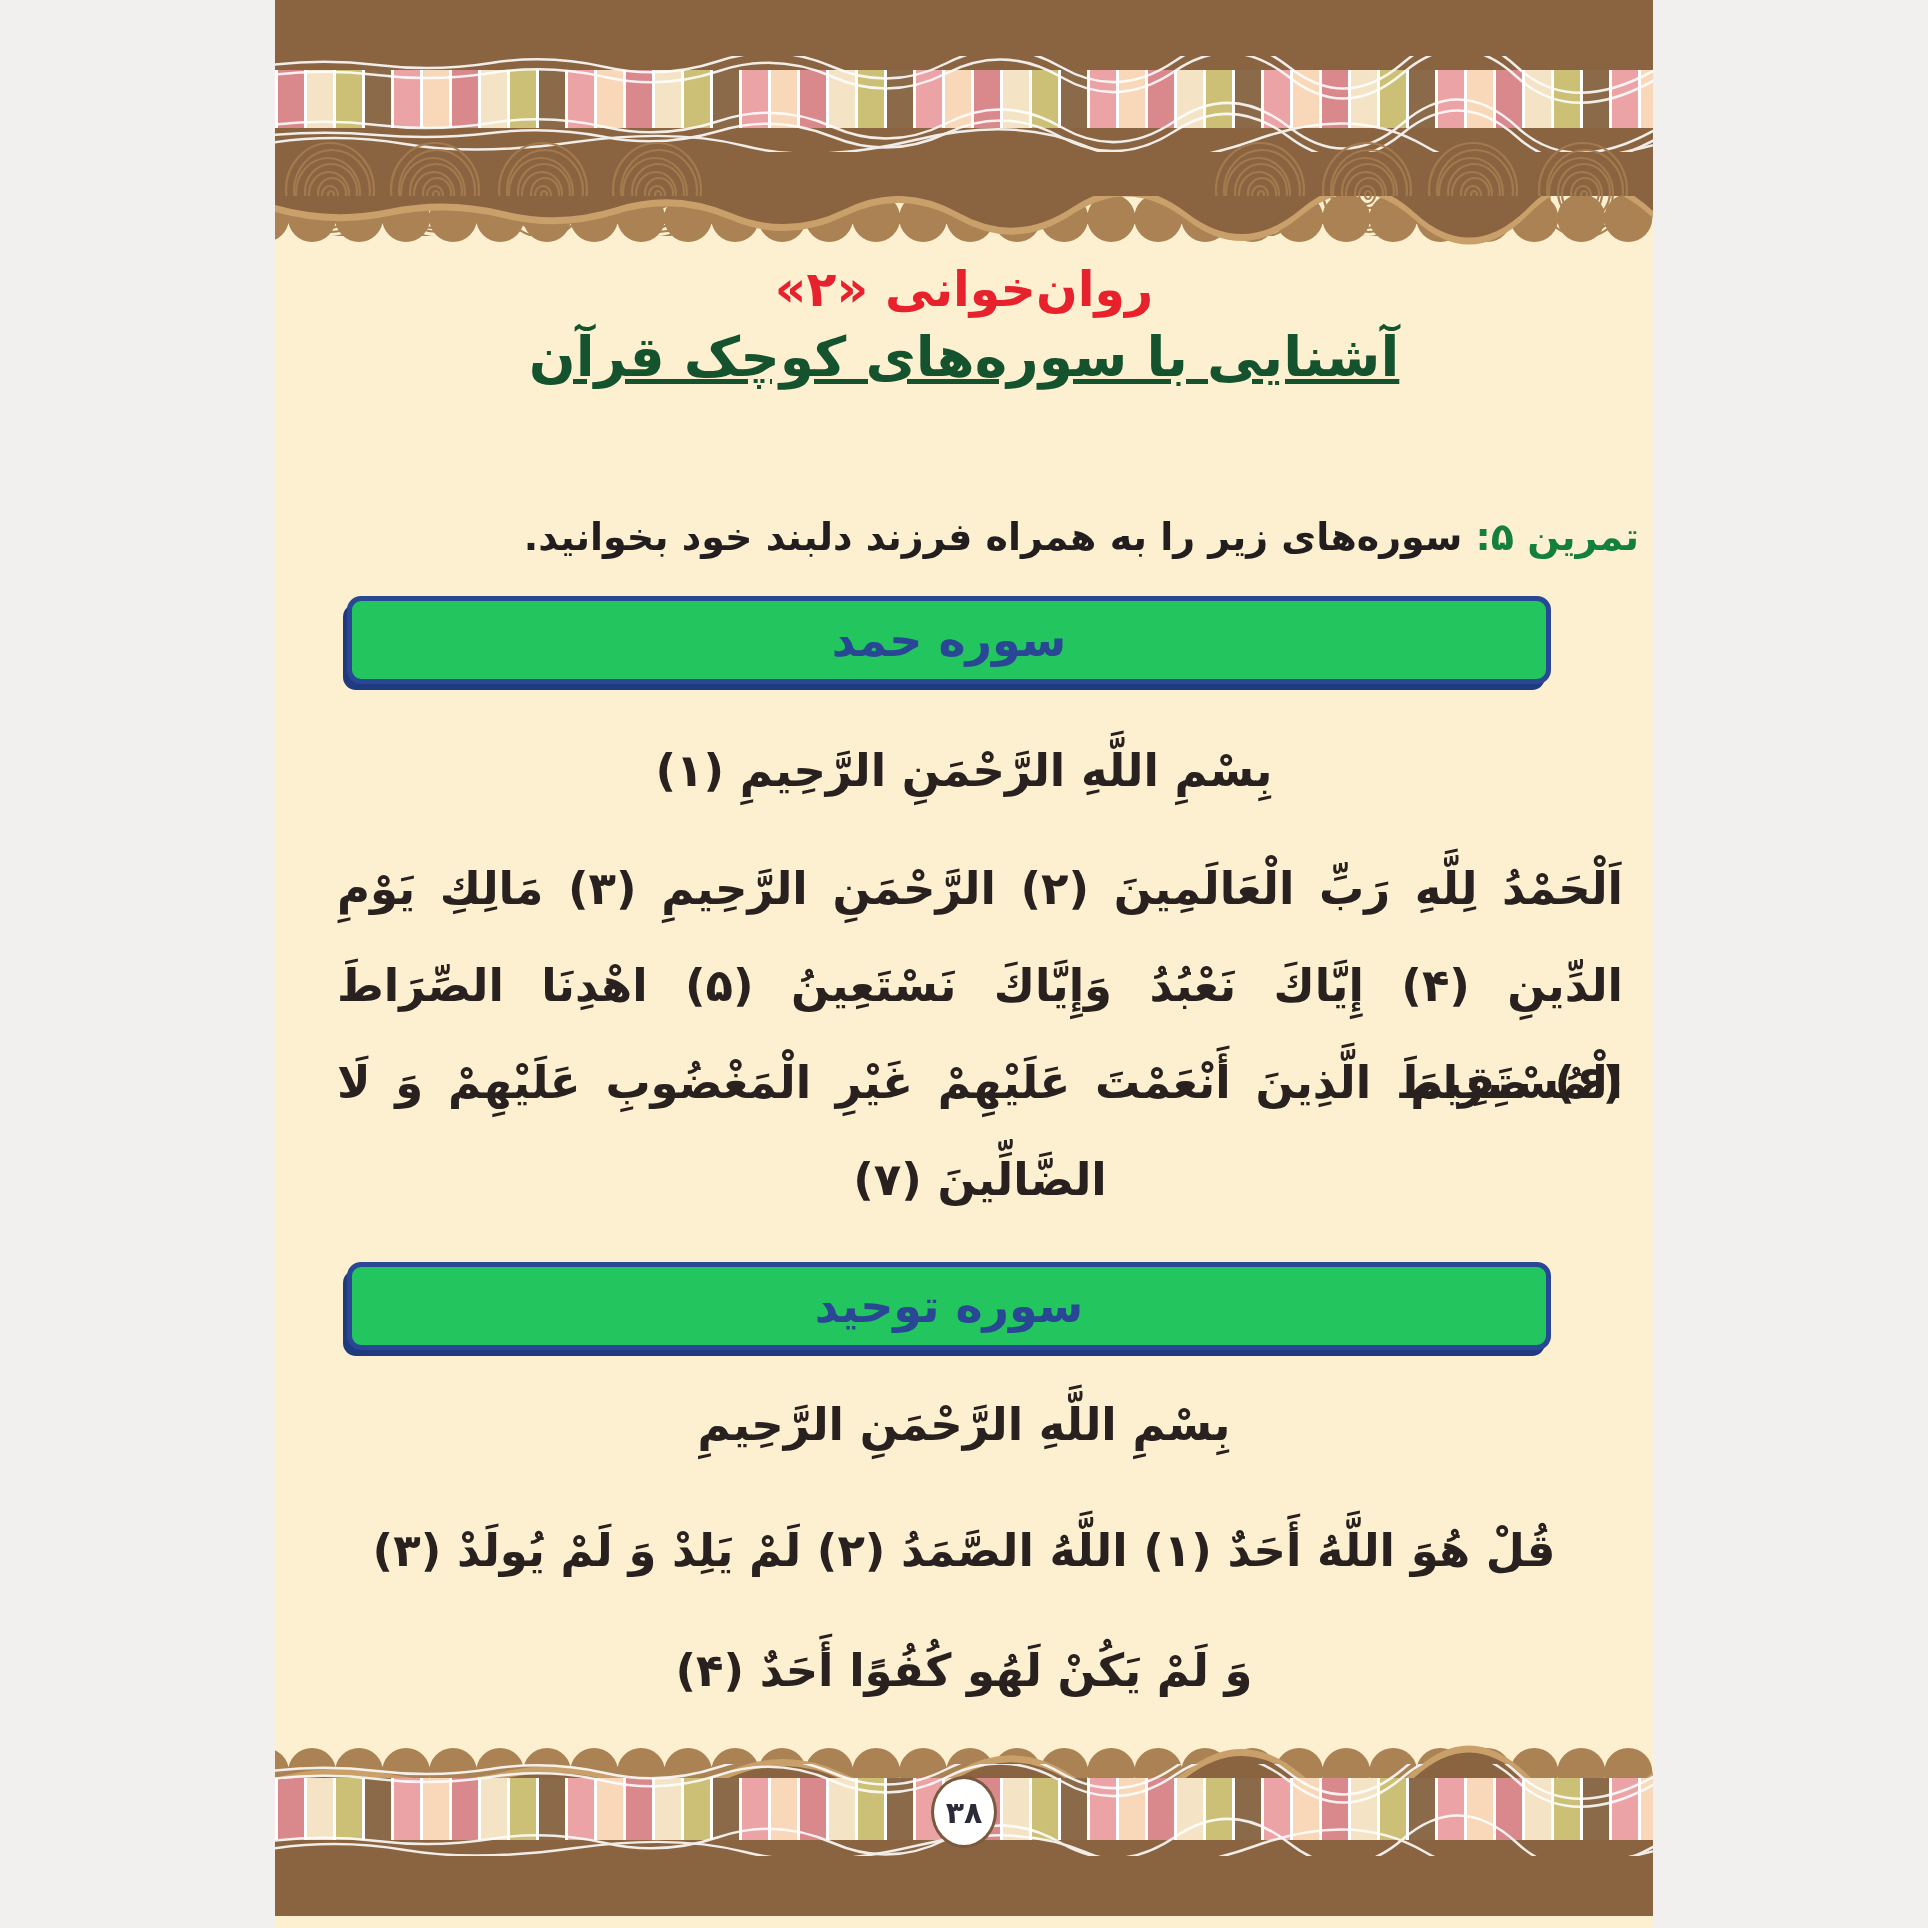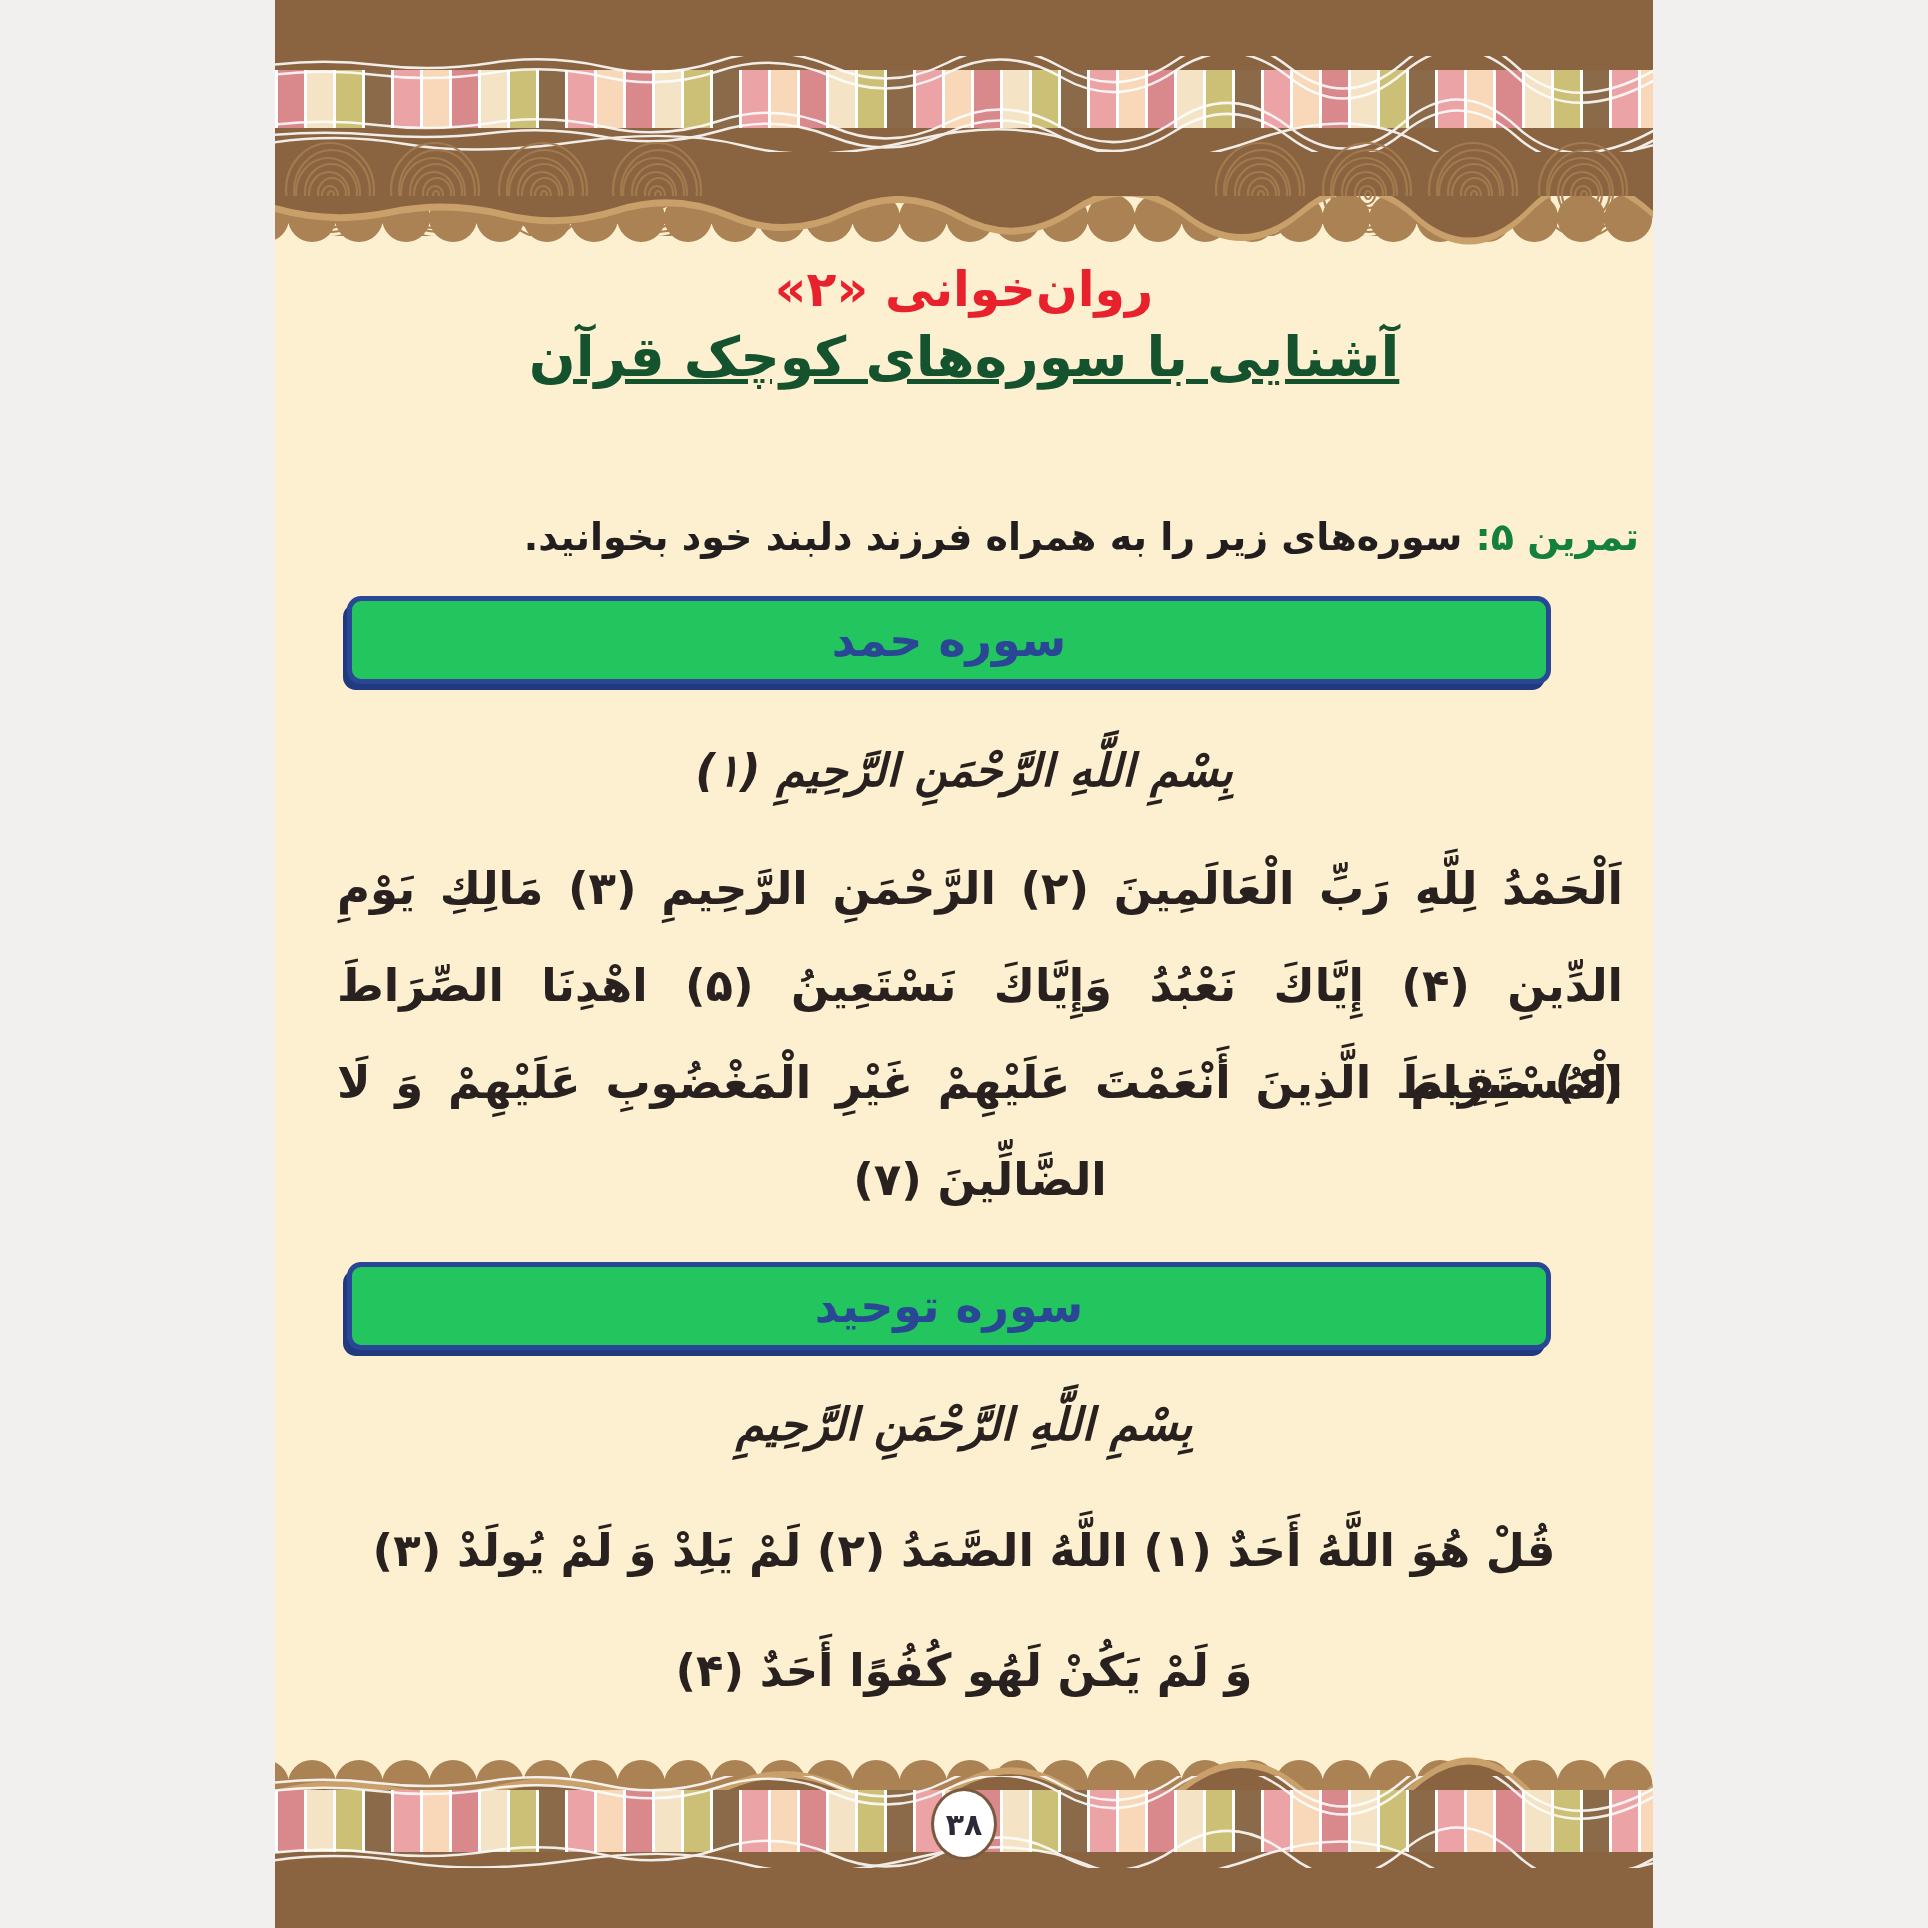--- a/index.html
+++ b/index.html
@@ -21,21 +21,21 @@
         #ffffff 87px 90px, #8a6a48 90px 116px,
         #ffffff 116px 119px, #eca3a6 119px 145px,
         #ffffff 145px 148px, #f8d8b9 148px 174px);
   }
   .stripe-band.top{top:70px;height:58px;}
   .stripe-band.bottom{top:50px;height:62px;}
   svg.overlay{position:absolute;left:0;width:100%;}
   .wavy-top{top:56px;height:96px;}
   .spirals-svg{top:140px;height:96px;}
   .edge-top{top:196px;height:64px;}
-  .deco-bottom{position:absolute;bottom:0;left:0;width:100%;height:188px;}
+  .deco-bottom{position:absolute;bottom:12px;left:0;width:100%;height:188px;}
   .edge-bottom{top:2px;height:64px;}
   .brown-bottom{position:absolute;top:58px;bottom:0;left:0;width:100%;background:#8a6340;}
   .wavy-bottom{top:36px;height:92px;}
   .badge{
     position:absolute;top:48px;left:calc(50% - 33px);width:60px;height:66px;
     background:#ffffff;border:3px solid #7a5a3e;border-radius:50%;
     display:flex;align-items:center;justify-content:center;z-index:5;
   }
   .badge span{font-size:30px;font-weight:bold;color:#2b2b38;}
   
@@ -48,21 +48,21 @@
   .exercise .label{color:#15803d;}
   .surah-box{
     position:absolute;left:72px;width:1194px;height:78px;
     background:#22c55e;border:5px solid #2a4795;border-radius:14px;
     box-shadow:-5px 7px 0 -1px #203a80;
     text-align:center;line-height:78px;font-size:46px;font-weight:bold;color:#2a4795;
   }
   .box-hamd{top:596px;}
   .box-tawhid{top:1262px;}
   .quran{color:#29211f;font-weight:bold;position:absolute;left:30px;right:30px;}
-  .bismillah{height:70px;line-height:70px;text-align:center;font-size:45px;font-style:italic;}
+  .bismillah{height:70px;line-height:70px;text-align:center;font-size:45px;}
   .b1{top:736px;} .b2{top:1390px;}
   .hamd-lines{top:840px;margin-left:32px;}
   .quran-line{height:97px;line-height:97px;font-size:45px;}
   .quran-line.just{text-align:justify;text-align-last:justify;text-justify:inter-word;}
   .quran-line.center{text-align:center;}
   .t1{top:1502px;} .t2{top:1622px;}
 </style>
 </head>
 <body>
 

